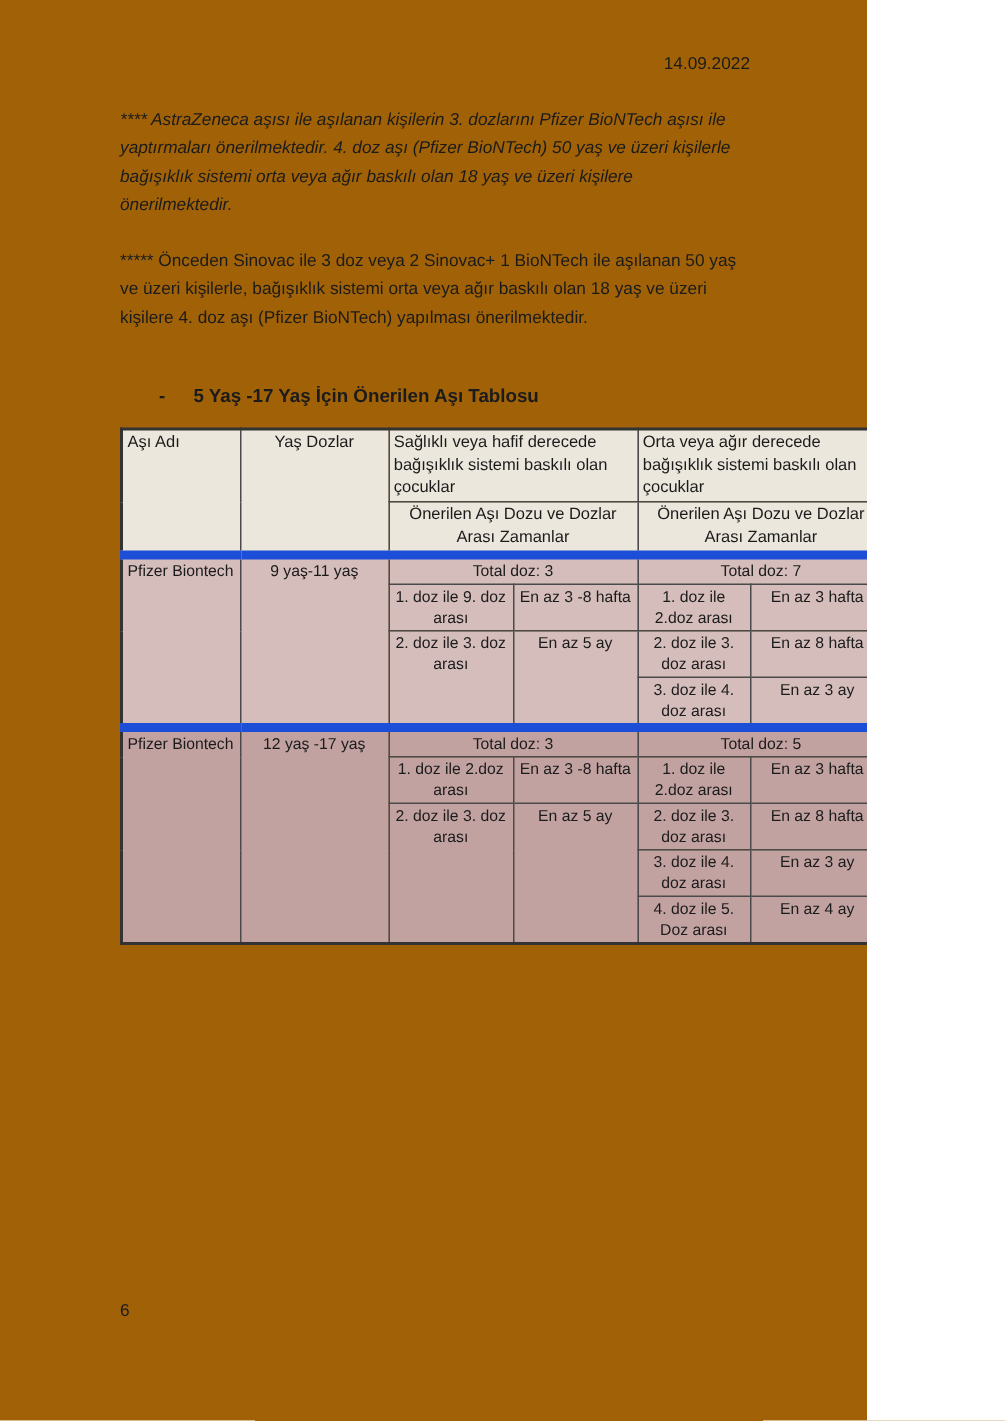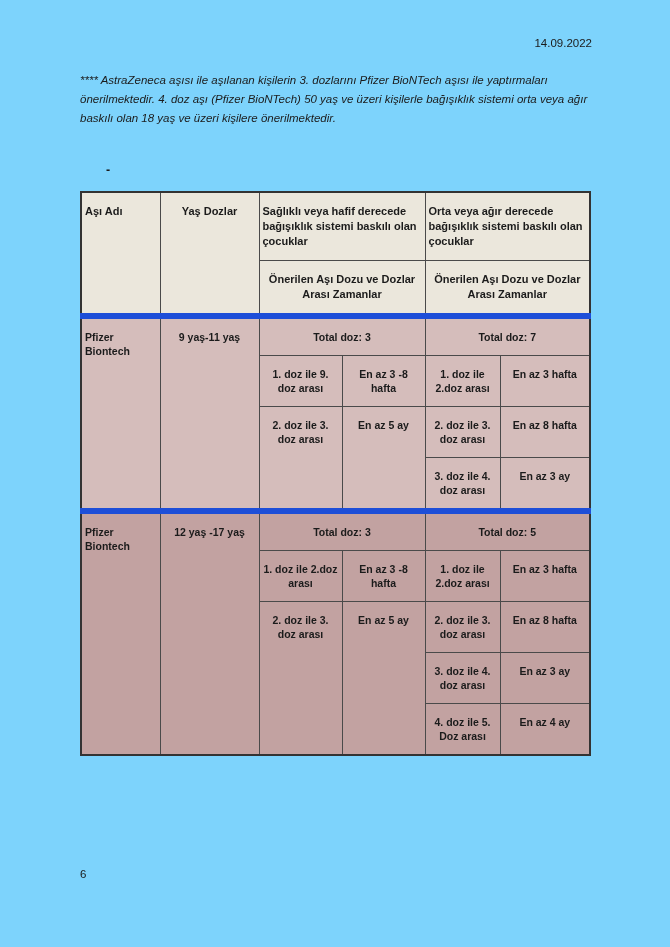--- a/index.html
+++ b/index.html
@@ -1,30 +1,30 @@
 <!DOCTYPE html>
 <html><head>
 <meta charset="utf-8">
 <style>
   html,body{margin:0;padding:0;background:#ffffff;}
   .page{
-    width:670px;height:947px;position:relative;background:#7dd3fc;
+    width:578px;height:947px;position:relative;background:#a16207;
     font-family:"Liberation Sans","DejaVu Sans",sans-serif;color:#1b1b1b;
     box-sizing:border-box;padding:36px 78px 0 80px;overflow:hidden;
   }
   .date{text-align:right;font-size:11.5px;line-height:14px;}
   .fn{font-size:11.5px;line-height:19px;margin:0;}
   .fn1{margin-top:21px;font-style:italic;}
   .fn2{margin-top:18px;}
   .heading{margin-top:34px;display:flex;font-weight:bold;font-size:12.5px;line-height:16px;padding-left:26px;}
   .heading .dash{width:23px;flex:none;}
   table.vax{margin-top:13px;border-collapse:collapse;table-layout:fixed;width:511px;border:2px solid #333333;}
   .vax td{
     border:1px solid #4a4a4a;font-size:10.5px;line-height:14px;
-    padding:11px 3px;vertical-align:top;word-wrap:break-word;font-weight:bold;
+    padding:1px 3px;vertical-align:top;word-wrap:break-word;
   }
   .vax td.hd{font-size:11px;line-height:15px;}
   .hdrbg{background:#ebe7dc;}
   .bg1{background:#d5bdbb;}
   .bg2{background:#c2a2a1;}
   .tc{text-align:center;}
   .tl{text-align:left;}
   tr.sep td{border-top:6px solid #1d4ed8;}
   tr.r-hdr{height:46px;}
   tr.r-sub{height:26px;}
@@ -33,23 +33,25 @@
   .pagenum{position:absolute;left:80px;top:868px;font-size:11.5px;}
 </style>
 </head>
 <body>
 
 <div class="page">
 
   <div class="date">14.09.2022</div>
 
   <p class="fn fn1">**** AstraZeneca aşısı ile aşılanan kişilerin 3. dozlarını Pfizer BioNTech aşısı ile yaptırmaları önerilmektedir. 4. doz aşı (Pfizer BioNTech) 50 yaş ve üzeri kişilerle bağışıklık sistemi orta veya ağır baskılı olan 18 yaş ve üzeri kişilere önerilmektedir.</p>
+  <p class="fn fn2">***** Önceden Sinovac ile 3 doz veya 2 Sinovac+ 1 BioNTech ile aşılanan 50 yaş ve üzeri kişilerle, bağışıklık sistemi orta veya ağır baskılı olan 18 yaş ve üzeri kişilere 4. doz aşı (Pfizer BioNTech) yapılması önerilmektedir.</p>
 
   <div class="heading">
     <span class="dash">-</span>
+    <span>5 Yaş -17 Yaş İçin Önerilen Aşı Tablosu</span>
   </div>
 
   <table class="vax">
     <colgroup>
       <col style="width:79px">
         <col style="width:99px">
       <col style="width:83px">
         <col style="width:83px">
       <col style="width:75px">
         <col style="width:90px">

